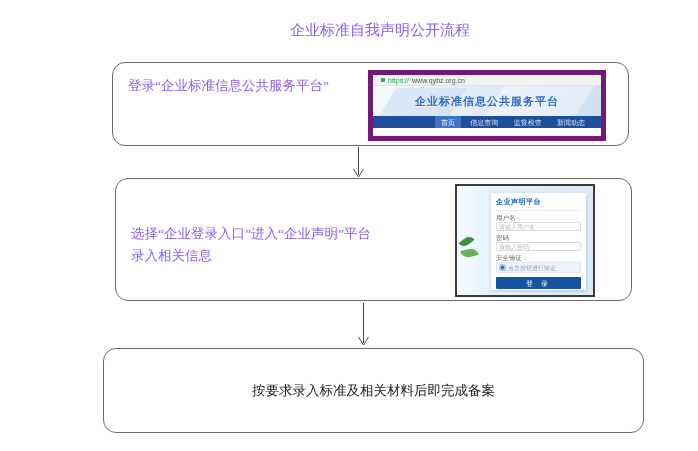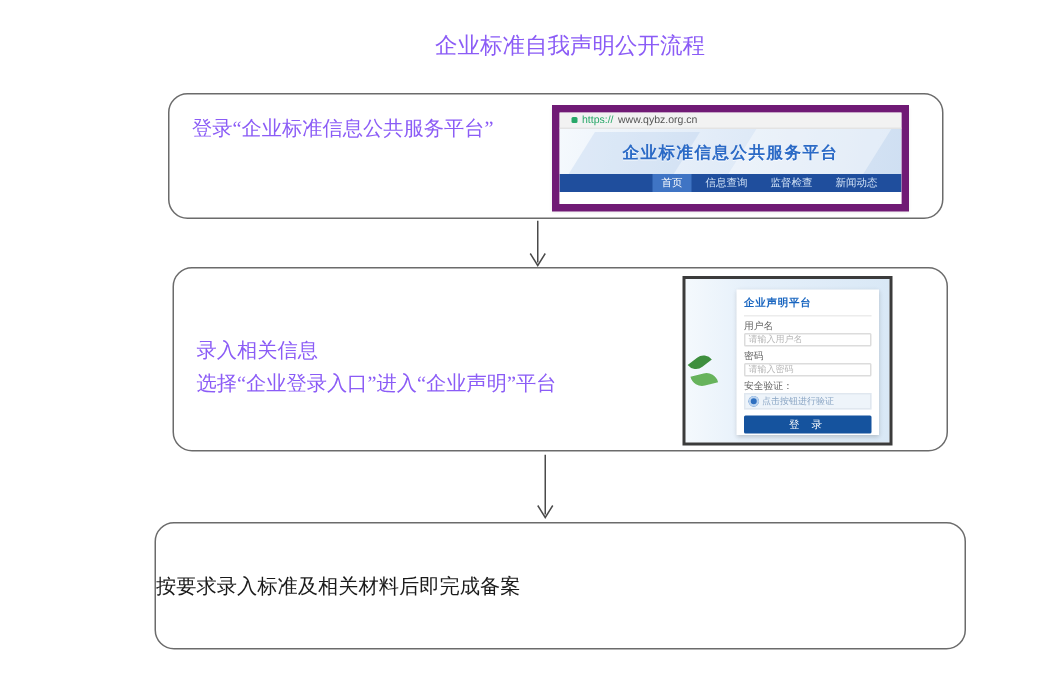--- a/index.html
+++ b/index.html
@@ -17,21 +17,21 @@
   }
 
   
   .flow-box {
     position: absolute; background: #fff;
     border: 1px solid #6b6b6b; border-radius: 13px;
   }
   .box1 { left: 112px; top: 62px;  width: 517px; height: 84px; }
   .box2 { left: 115px; top: 178px; width: 517px; height: 123px; }
   .box3 { left: 103px; top: 348px; width: 541px; height: 85px;
-          display: flex; align-items: center; }
+          display: flex; align-items: center; justify-content: center; }
 
   .box-text { position: absolute; font-size: 13.5px; line-height: 22px; color: #8b5cf6; }
   .box1 .box-text { left: 15px; top: 12px; }
   .box2 .box-text { left: 15px; top: 44px; }
   .box3-text { font-size: 13.5px; }
 
   .url-wavy {
     font-family: "Liberation Serif", serif;
     text-decoration: underline wavy #e03c31;
     text-decoration-thickness: 1px;
@@ -161,22 +161,22 @@
   </div>
 </div>
 
 <svg class="flow-arrow arrow1" width="13" height="31">
   <line x1="6.5" y1="0" x2="6.5" y2="28" stroke="#4a4a4a" stroke-width="1"></line>
   <path d="M1.5,22 L6.5,30 L11.5,22" fill="none" stroke="#4a4a4a" stroke-width="1"></path>
 </svg>
 
 <div class="flow-box box2">
   <div class="box-text">
+    <div>选择“企业登录入口”进入“企业声明”平台</div>
     <div>录入相关信息</div>
-    <div>选择“企业登录入口”进入“企业声明”平台</div>
   </div>
 
   <div class="login-shot">
     <div class="leaf leaf-1"></div>
     <div class="leaf leaf-2"></div>
     <div class="login-card">
       <div class="login-card-title">企业声明平台</div>
       <div class="fld-label">用户名</div>
       <div class="fld-input">请输入用户名</div>
       <div class="fld-label">密码</div>

